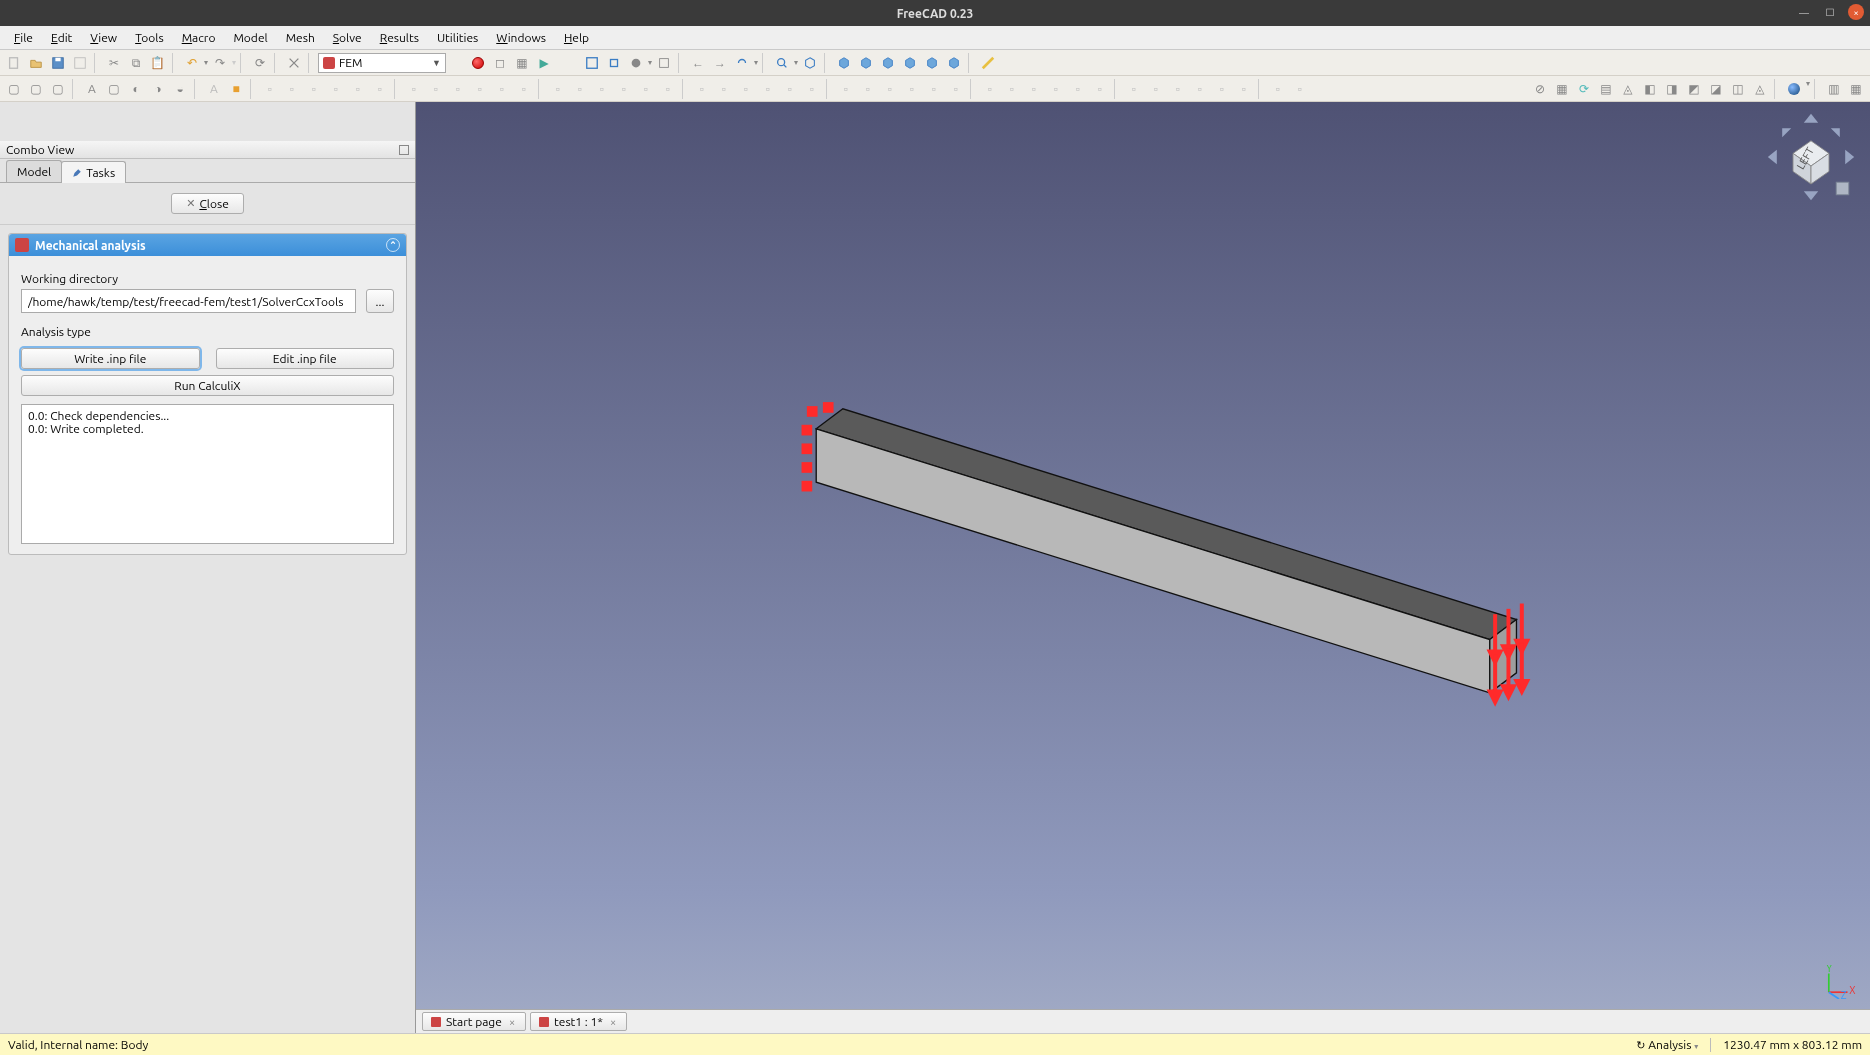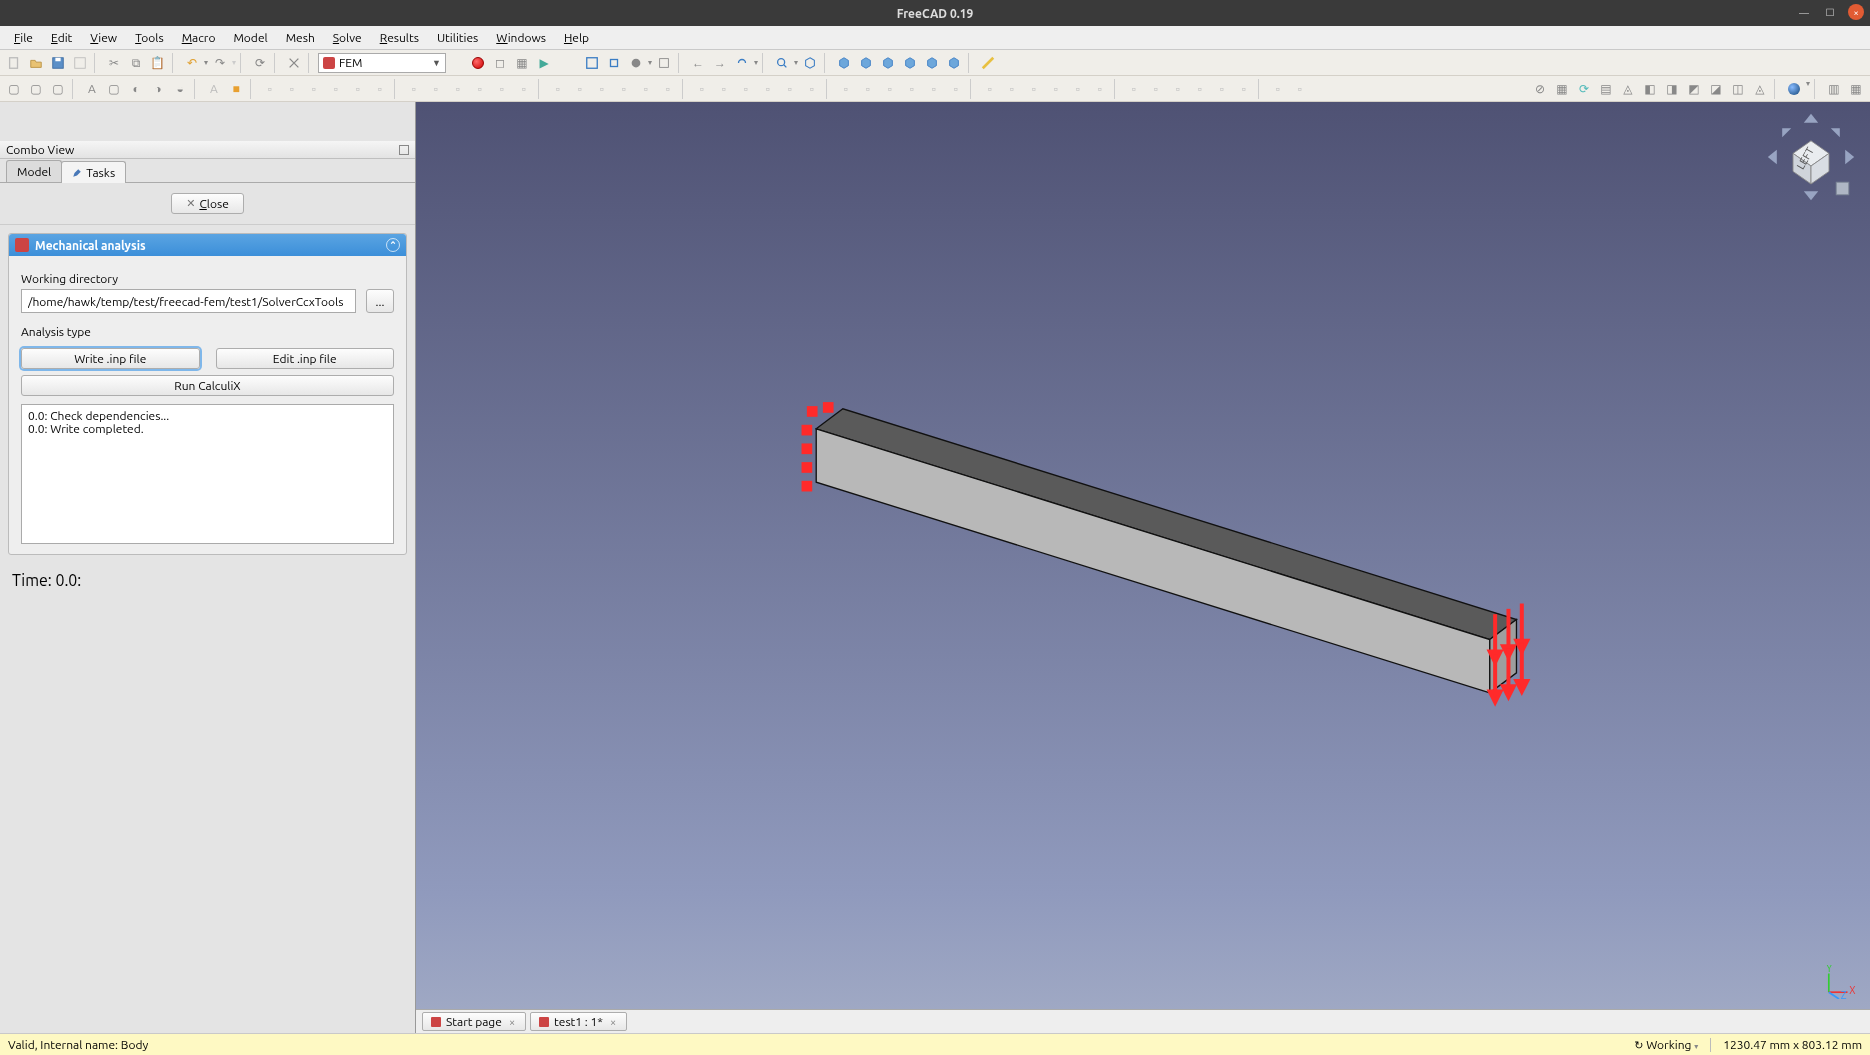--- a/index.html
+++ b/index.html
@@ -66,21 +66,21 @@
   .status-sep { width:1px; height:14px; background:#bbb; }
   .navcube { position:absolute; top:10px; right:14px; width:90px; height:90px; }
   .axis-gizmo { position:absolute; bottom:34px; right:14px; width:34px; height:34px; }
   .beam-svg { position:absolute; left:0; top:0; width:100%; height:calc(100% - 24px); }
   .sv-arrow { fill:#98a4c2; }
 </style>
 </head>
 <body>
 
 <div class="titlebar">
-  <span class="titlebar-text">FreeCAD 0.19</span>
+  <span class="titlebar-text">FreeCAD 0.23</span>
   <div class="titlebar-buttons">
     <div class="tb-btn tb-min">—</div>
     <div class="tb-btn tb-max">☐</div>
     <div class="tb-btn tb-close">×</div>
   </div>
 </div>
 
 <div class="menubar">
   <div class="menu-item"><span class="u">F</span>ile</div>
   <div class="menu-item"><span class="u">E</span>dit</div>
@@ -379,21 +379,20 @@
           <div class="btn btn-full">
               <span>Run CalculiX</span>
             </div>
 
           <div class="log-box">
             <div class="log-line"><span class="t">0.0:</span><span> Check dependencies...</span></div>
             <div class="log-line"><span class="t">0.0:</span><span> Write completed.</span></div>
           </div>
         </div>
       </div>
-      <div class="time-label">Time:  0.0:</div>
     </div>
   </div>
 
   <div class="viewport-wrap">
 
     <svg class="beam-svg" viewBox="0 0 1040 680" preserveAspectRatio="xMidYMid meet">
 
       <polygon points="275,245 295,230 800,388 780,403" fill="#5a5a5a" stroke="#111" stroke-width="1"></polygon>
 
       <polygon points="275,245 780,403 780,443 275,285" fill="#b8b8b8" stroke="#111" stroke-width="1"></polygon>
@@ -467,19 +466,19 @@
       </div>
     </div>
   </div>
 </div>
 
 <div class="statusbar">
   <span>Valid, Internal name: Body</span>
   <div class="status-right">
     <span>
       <span style="font-size:11px">↻</span>
-      <span>Working</span>
+      <span>Analysis</span>
       <span style="font-size:8px;color:#888;">▾</span>
     </span>
     <div class="status-sep"></div>
     <span>1230.47 mm x 803.12 mm</span>
   </div>
 </div>
 
 </body></html>

